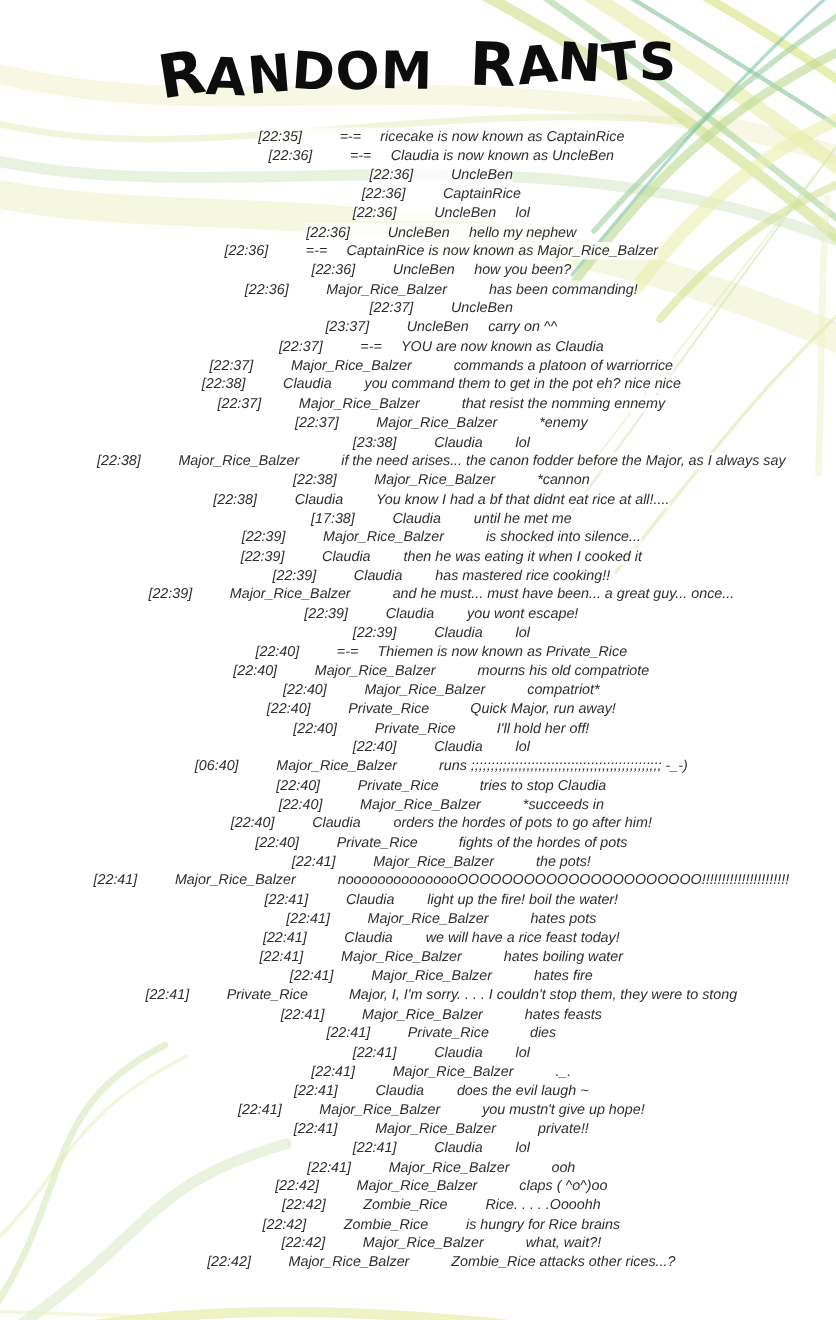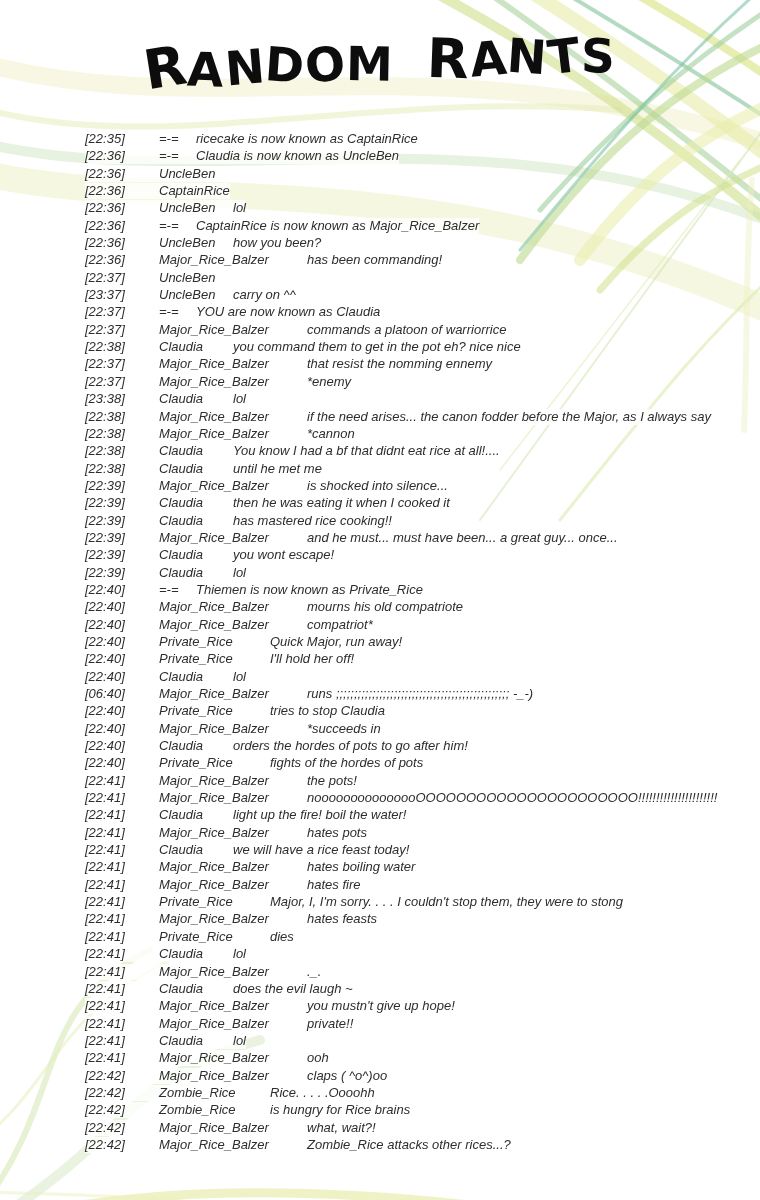--- a/index.html
+++ b/index.html
@@ -17,21 +17,21 @@
     transform:rotate(-2deg);
   }
   .tl{display:inline-block;}
   .tl:nth-child(6n+1){transform:rotate(-7deg);}
   .tl:nth-child(6n+2){transform:rotate(4deg) translateY(1px);}
   .tl:nth-child(6n+3){transform:rotate(-3deg);}
   .tl:nth-child(6n+4){transform:rotate(6deg) translateY(-1px);}
   .tl:nth-child(6n+5){transform:rotate(-5deg);}
   .tl:nth-child(6n){transform:rotate(3deg) translateY(1px);}
   .tl:first-child,.tl:nth-child(8){font-size:1.16em;}
-  .chat{position:absolute;top:129px;left:85px;z-index:1;}
+  .chat{position:absolute;top:115px;left:85px;z-index:1;text-align:center;}
   .row{height:17.35px;}
   .txt{
     display:inline-block;white-space:pre;
     tab-size:37px;-moz-tab-size:37px;
     font-size:13px;font-style:italic;color:#2e2d2c;line-height:16px;
     background:rgba(255,255,255,0.78);
   }
 </style>
 </head>
 <body>
@@ -71,35 +71,36 @@
   </svg>
 
   <h1 class="title"><span class="tl">R</span><span class="tl">A</span><span class="tl">N</span><span class="tl">D</span><span class="tl">O</span><span class="tl">M</span><span class="tl">&nbsp;</span><span class="tl">R</span><span class="tl">A</span><span class="tl">N</span><span class="tl">T</span><span class="tl">S</span></h1>
 
   <div class="chat">
       <div class="row"><span class="txt">[22:35]	=-=	ricecake is now known as CaptainRice</span></div>
       <div class="row"><span class="txt">[22:36]	=-=	Claudia is now known as UncleBen</span></div>
       <div class="row"><span class="txt">[22:36]	UncleBen</span></div>
       <div class="row"><span class="txt">[22:36]	CaptainRice</span></div>
       <div class="row"><span class="txt">[22:36]	UncleBen	lol</span></div>
+      <div class="row"><span class="txt">[22:36]	UncleBen	hello my nephew</span></div>
       <div class="row"><span class="txt">[22:36]	=-=	CaptainRice is now known as Major_Rice_Balzer</span></div>
       <div class="row"><span class="txt">[22:36]	UncleBen	how you been?</span></div>
       <div class="row"><span class="txt">[22:36]	Major_Rice_Balzer	has been commanding!</span></div>
       <div class="row"><span class="txt">[22:37]	UncleBen</span></div>
       <div class="row"><span class="txt">[23:37]	UncleBen	carry on ^^</span></div>
       <div class="row"><span class="txt">[22:37]	=-=	YOU are now known as Claudia</span></div>
       <div class="row"><span class="txt">[22:37]	Major_Rice_Balzer	commands a platoon of warriorrice</span></div>
       <div class="row"><span class="txt">[22:38]	Claudia	you command them to get in the pot eh? nice nice</span></div>
       <div class="row"><span class="txt">[22:37]	Major_Rice_Balzer	that resist the nomming ennemy</span></div>
       <div class="row"><span class="txt">[22:37]	Major_Rice_Balzer	*enemy</span></div>
       <div class="row"><span class="txt">[23:38]	Claudia	lol</span></div>
       <div class="row"><span class="txt">[22:38]	Major_Rice_Balzer	if the need arises... the canon fodder before the Major, as I always say</span></div>
       <div class="row"><span class="txt">[22:38]	Major_Rice_Balzer	*cannon</span></div>
       <div class="row"><span class="txt">[22:38]	Claudia	You know I had a bf that didnt eat rice at all!....</span></div>
-      <div class="row"><span class="txt">[22:38]	Claudia	until he met me</span></div>
+      <div class="row"><span class="txt">[17:38]	Claudia	until he met me</span></div>
       <div class="row"><span class="txt">[22:39]	Major_Rice_Balzer	is shocked into silence...</span></div>
       <div class="row"><span class="txt">[22:39]	Claudia	then he was eating it when I cooked it</span></div>
       <div class="row"><span class="txt">[22:39]	Claudia	has mastered rice cooking!!</span></div>
       <div class="row"><span class="txt">[22:39]	Major_Rice_Balzer	and he must... must have been... a great guy... once...</span></div>
       <div class="row"><span class="txt">[22:39]	Claudia	you wont escape!</span></div>
       <div class="row"><span class="txt">[22:39]	Claudia	lol</span></div>
       <div class="row"><span class="txt">[22:40]	=-=	Thiemen is now known as Private_Rice</span></div>
       <div class="row"><span class="txt">[22:40]	Major_Rice_Balzer	mourns his old compatriote</span></div>
       <div class="row"><span class="txt">[22:40]	Major_Rice_Balzer	compatriot*</span></div>
       <div class="row"><span class="txt">[22:40]	Private_Rice	Quick Major, run away!</span></div>

